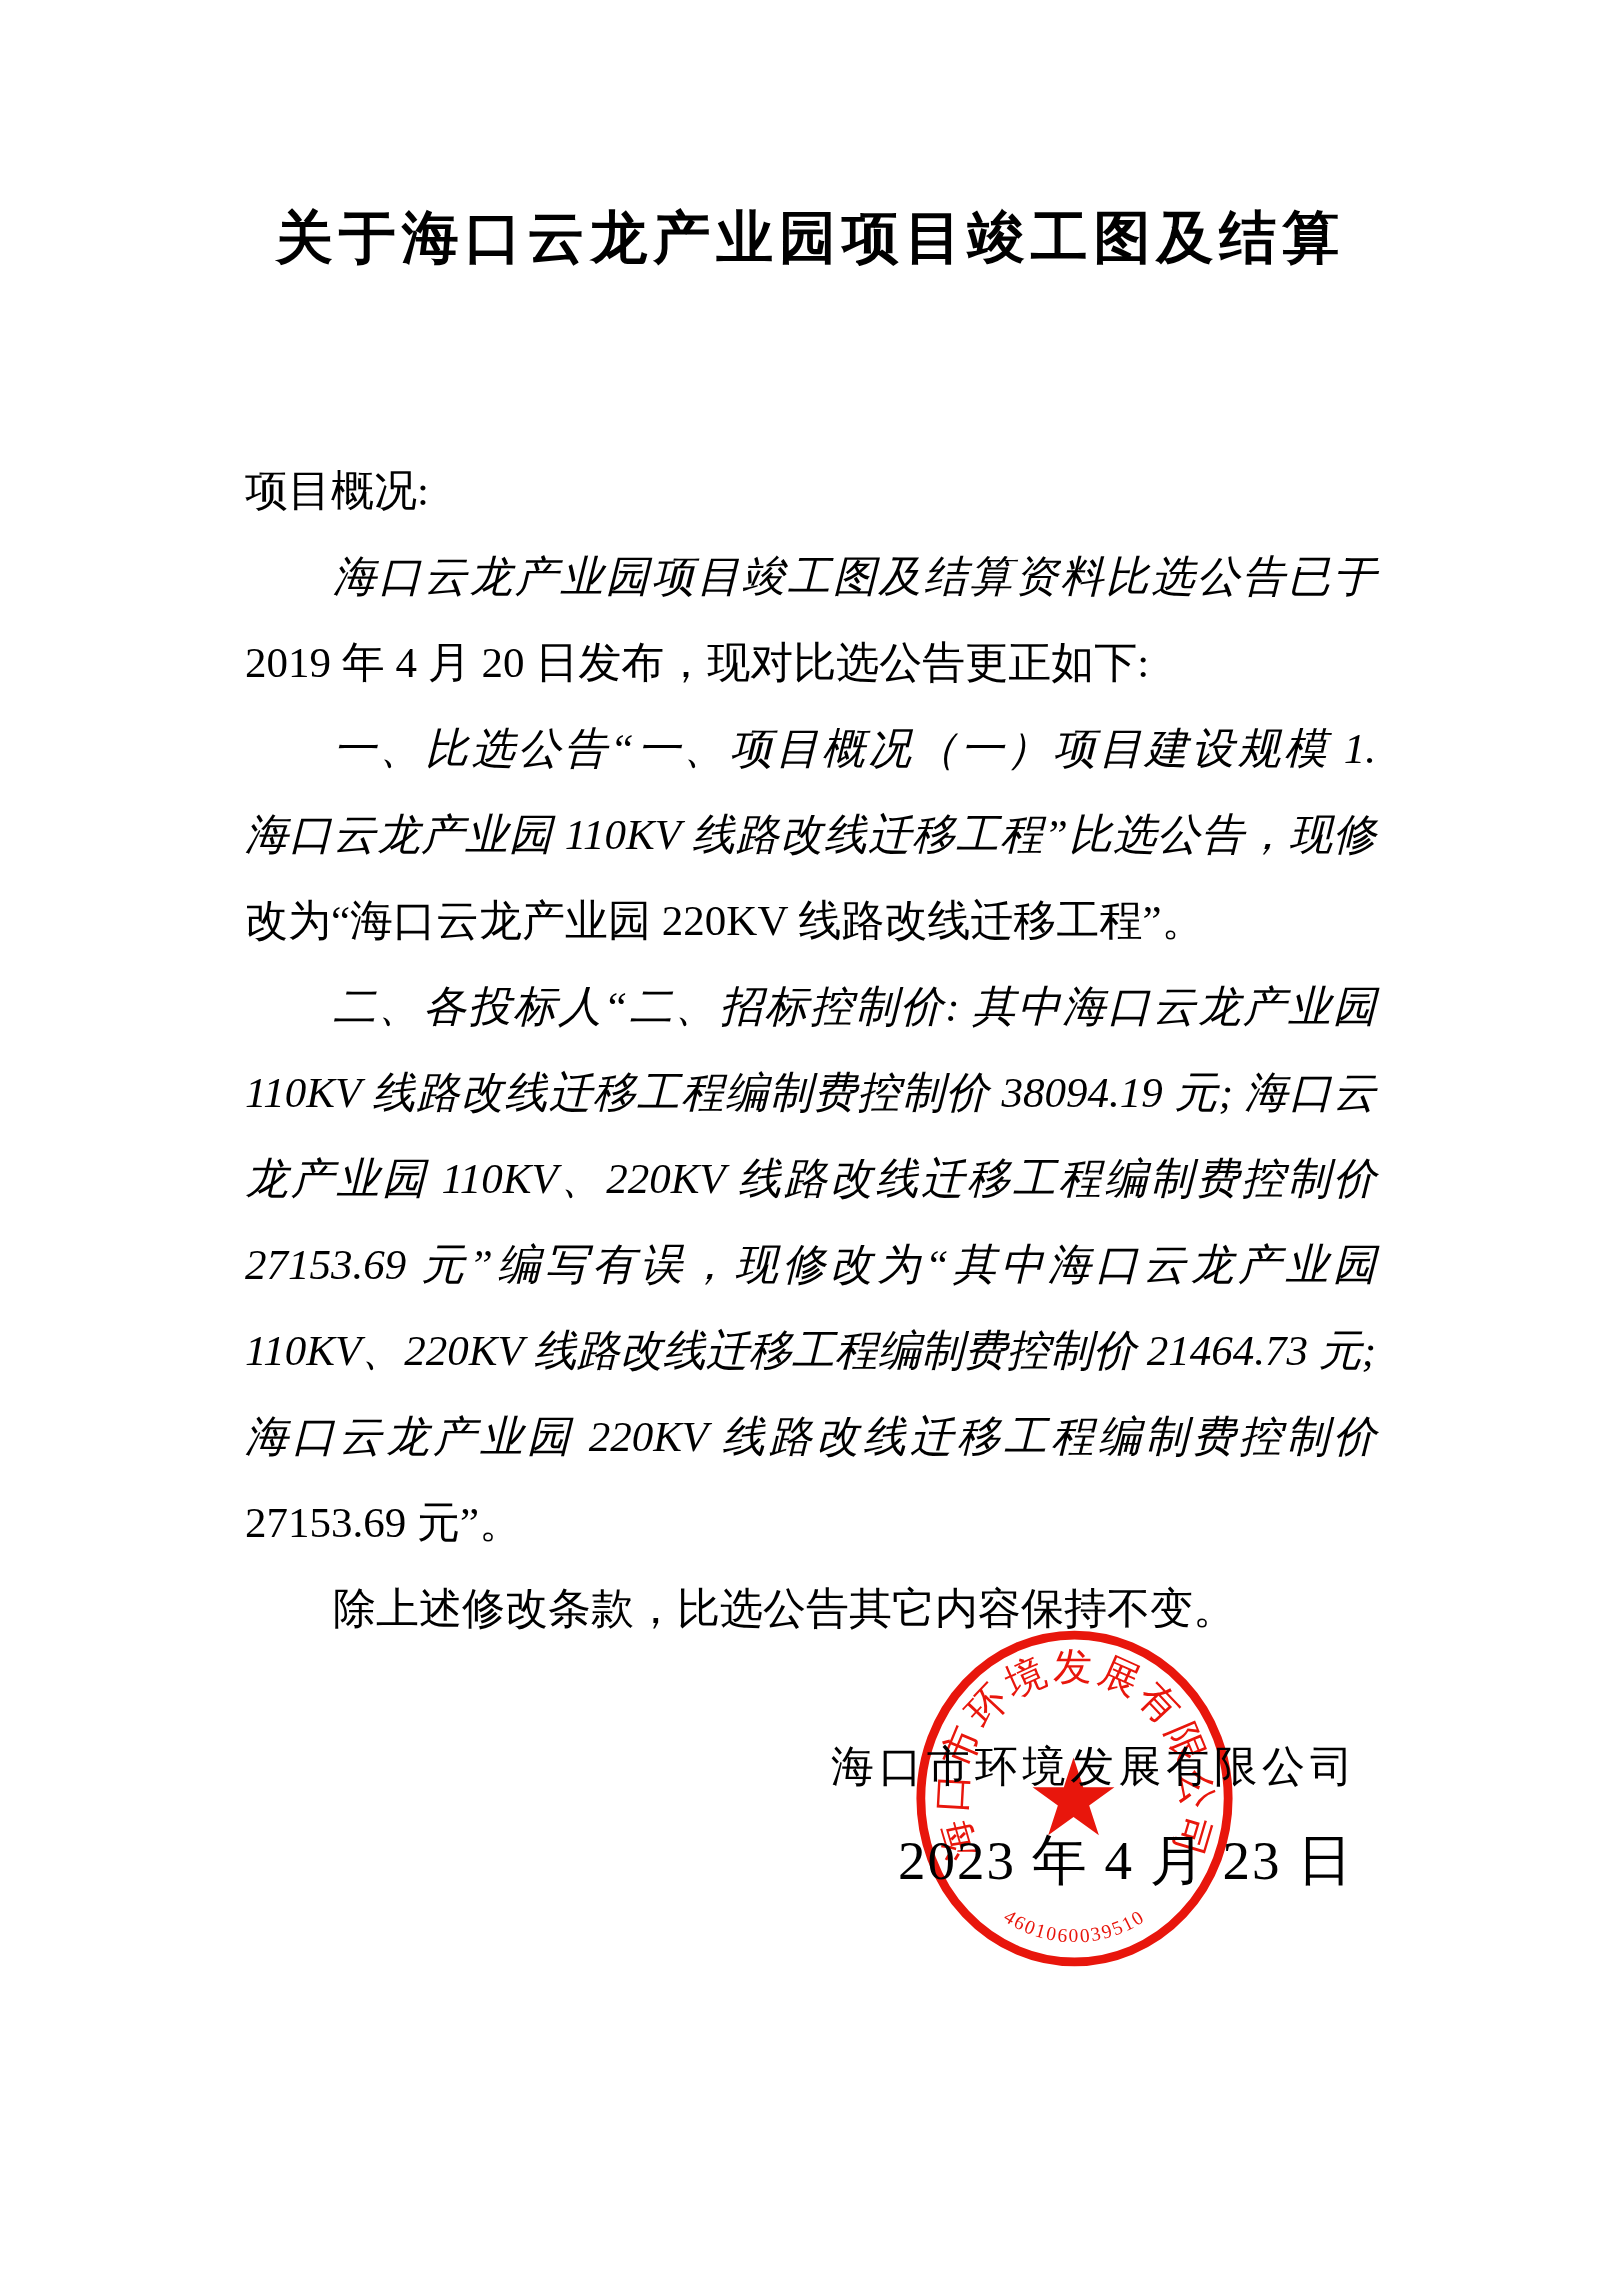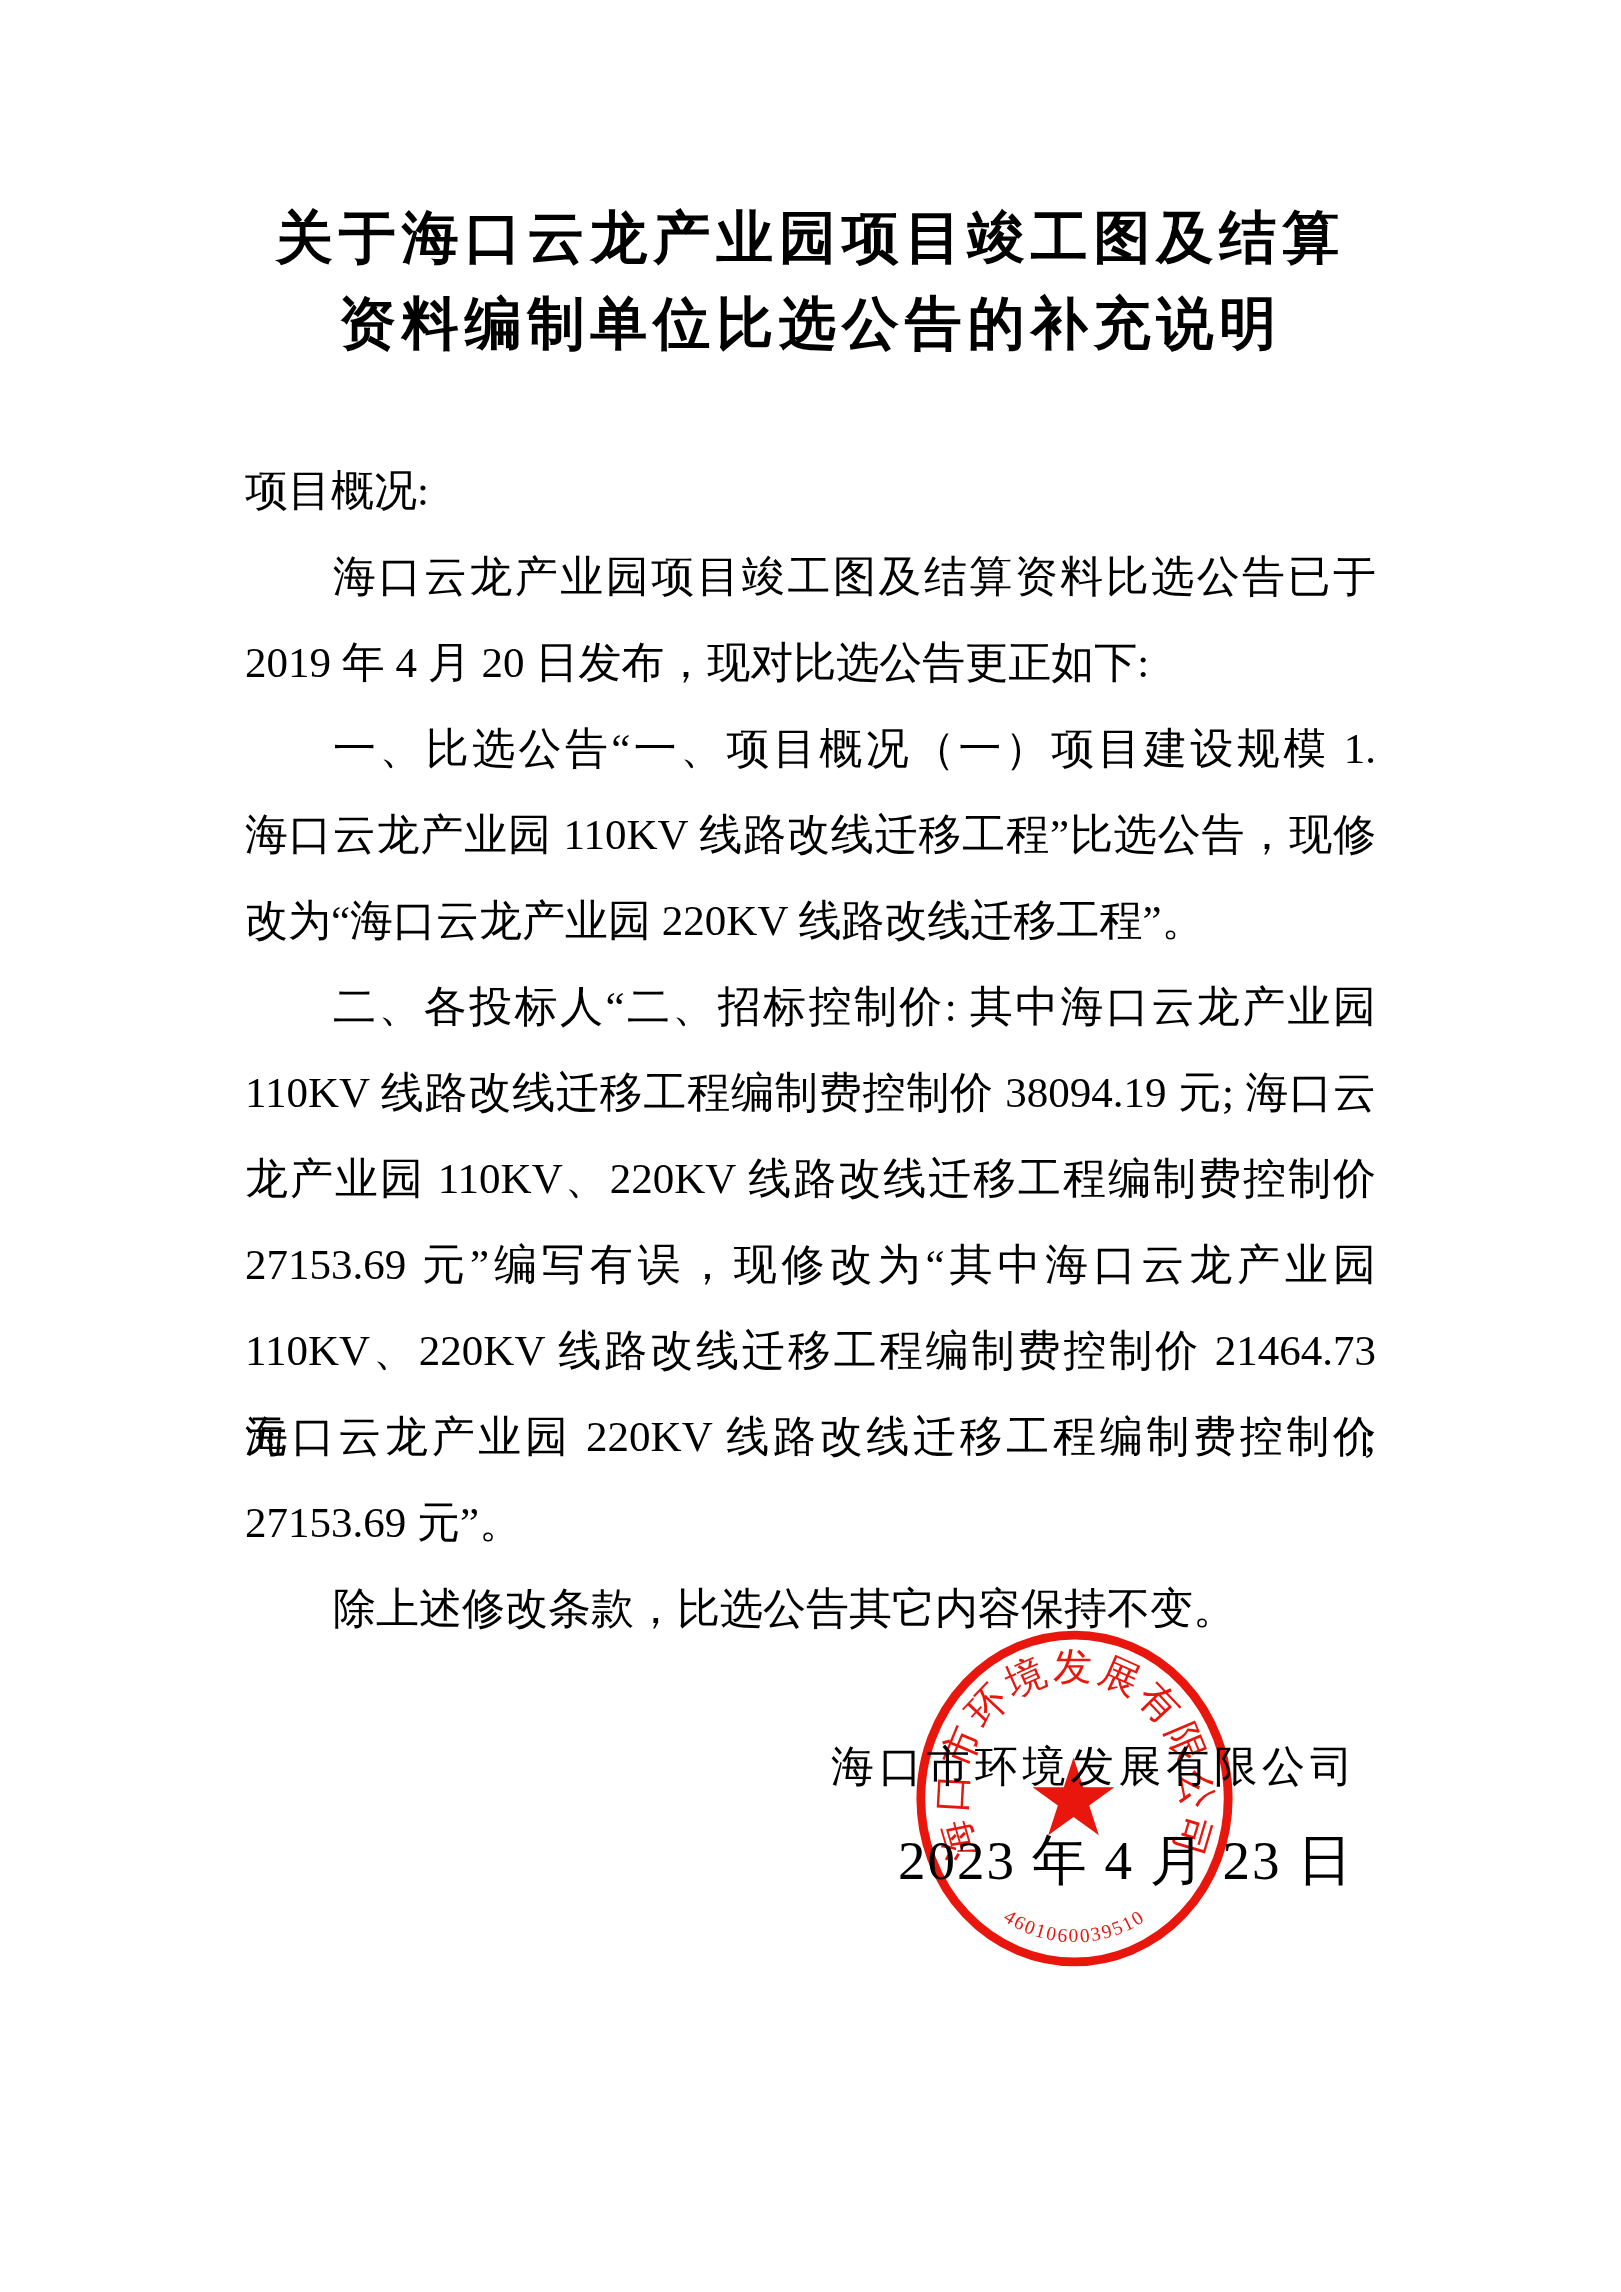--- a/index.html
+++ b/index.html
@@ -9,41 +9,40 @@
   }
   .title-block {
     position:absolute; top:195px; left:0; right:0; text-align:center;
     font-size:57px; font-weight:bold; line-height:86px; letter-spacing:5.9px;
   }
   .body-block {
     position:absolute; top:448px; left:245px; width:1131px;
     font-size:43px; line-height:86px;
   }
   .line { height:86px; text-align:justify; text-justify:inter-character; overflow:visible; }
-  .line.fill { text-align-last:justify; }
+  .line.fill { text-align-last:justify;font-style:italic; }
   .line.indent { text-indent:88px; }
   .sig-company {
     position:absolute; top:1741px; left:831px;
     font-size:43px; letter-spacing:4.9px; line-height:51px;
   }
   .sig-date {
     position:absolute; top:1835px; left:898px;
     font-size:55px; letter-spacing:2px; line-height:51px;
   }
   .seal { position:absolute; top:1627px; left:913px; width:323px; height:343px; }
   .seal text { font-family:"Liberation Serif","DejaVu Serif",serif; }
 </style>
 </head>
 <body>
 
 <div class="page">
 
   <div class="title-block">
     <div>关于海口云龙产业园项目竣工图及结算</div>
-    <div>资料编制单位比选公告的补充说明</div>
   </div>
 
   <div class="body-block">
     <div class="line">项目概况:</div>
     <div class="line indent fill">海口云龙产业园项目竣工图及结算资料比选公告已于</div>
     <div class="line">2019 年 4 月 20 日发布，现对比选公告更正如下:</div>
     <div class="line indent fill">一、比选公告“一、项目概况（一）项目建设规模 1.</div>
     <div class="line fill">海口云龙产业园 110KV 线路改线迁移工程”比选公告，现修</div>
     <div class="line">改为“海口云龙产业园 220KV 线路改线迁移工程”。</div>
     <div class="line indent fill">二、各投标人“二、招标控制价: 其中海口云龙产业园</div>

